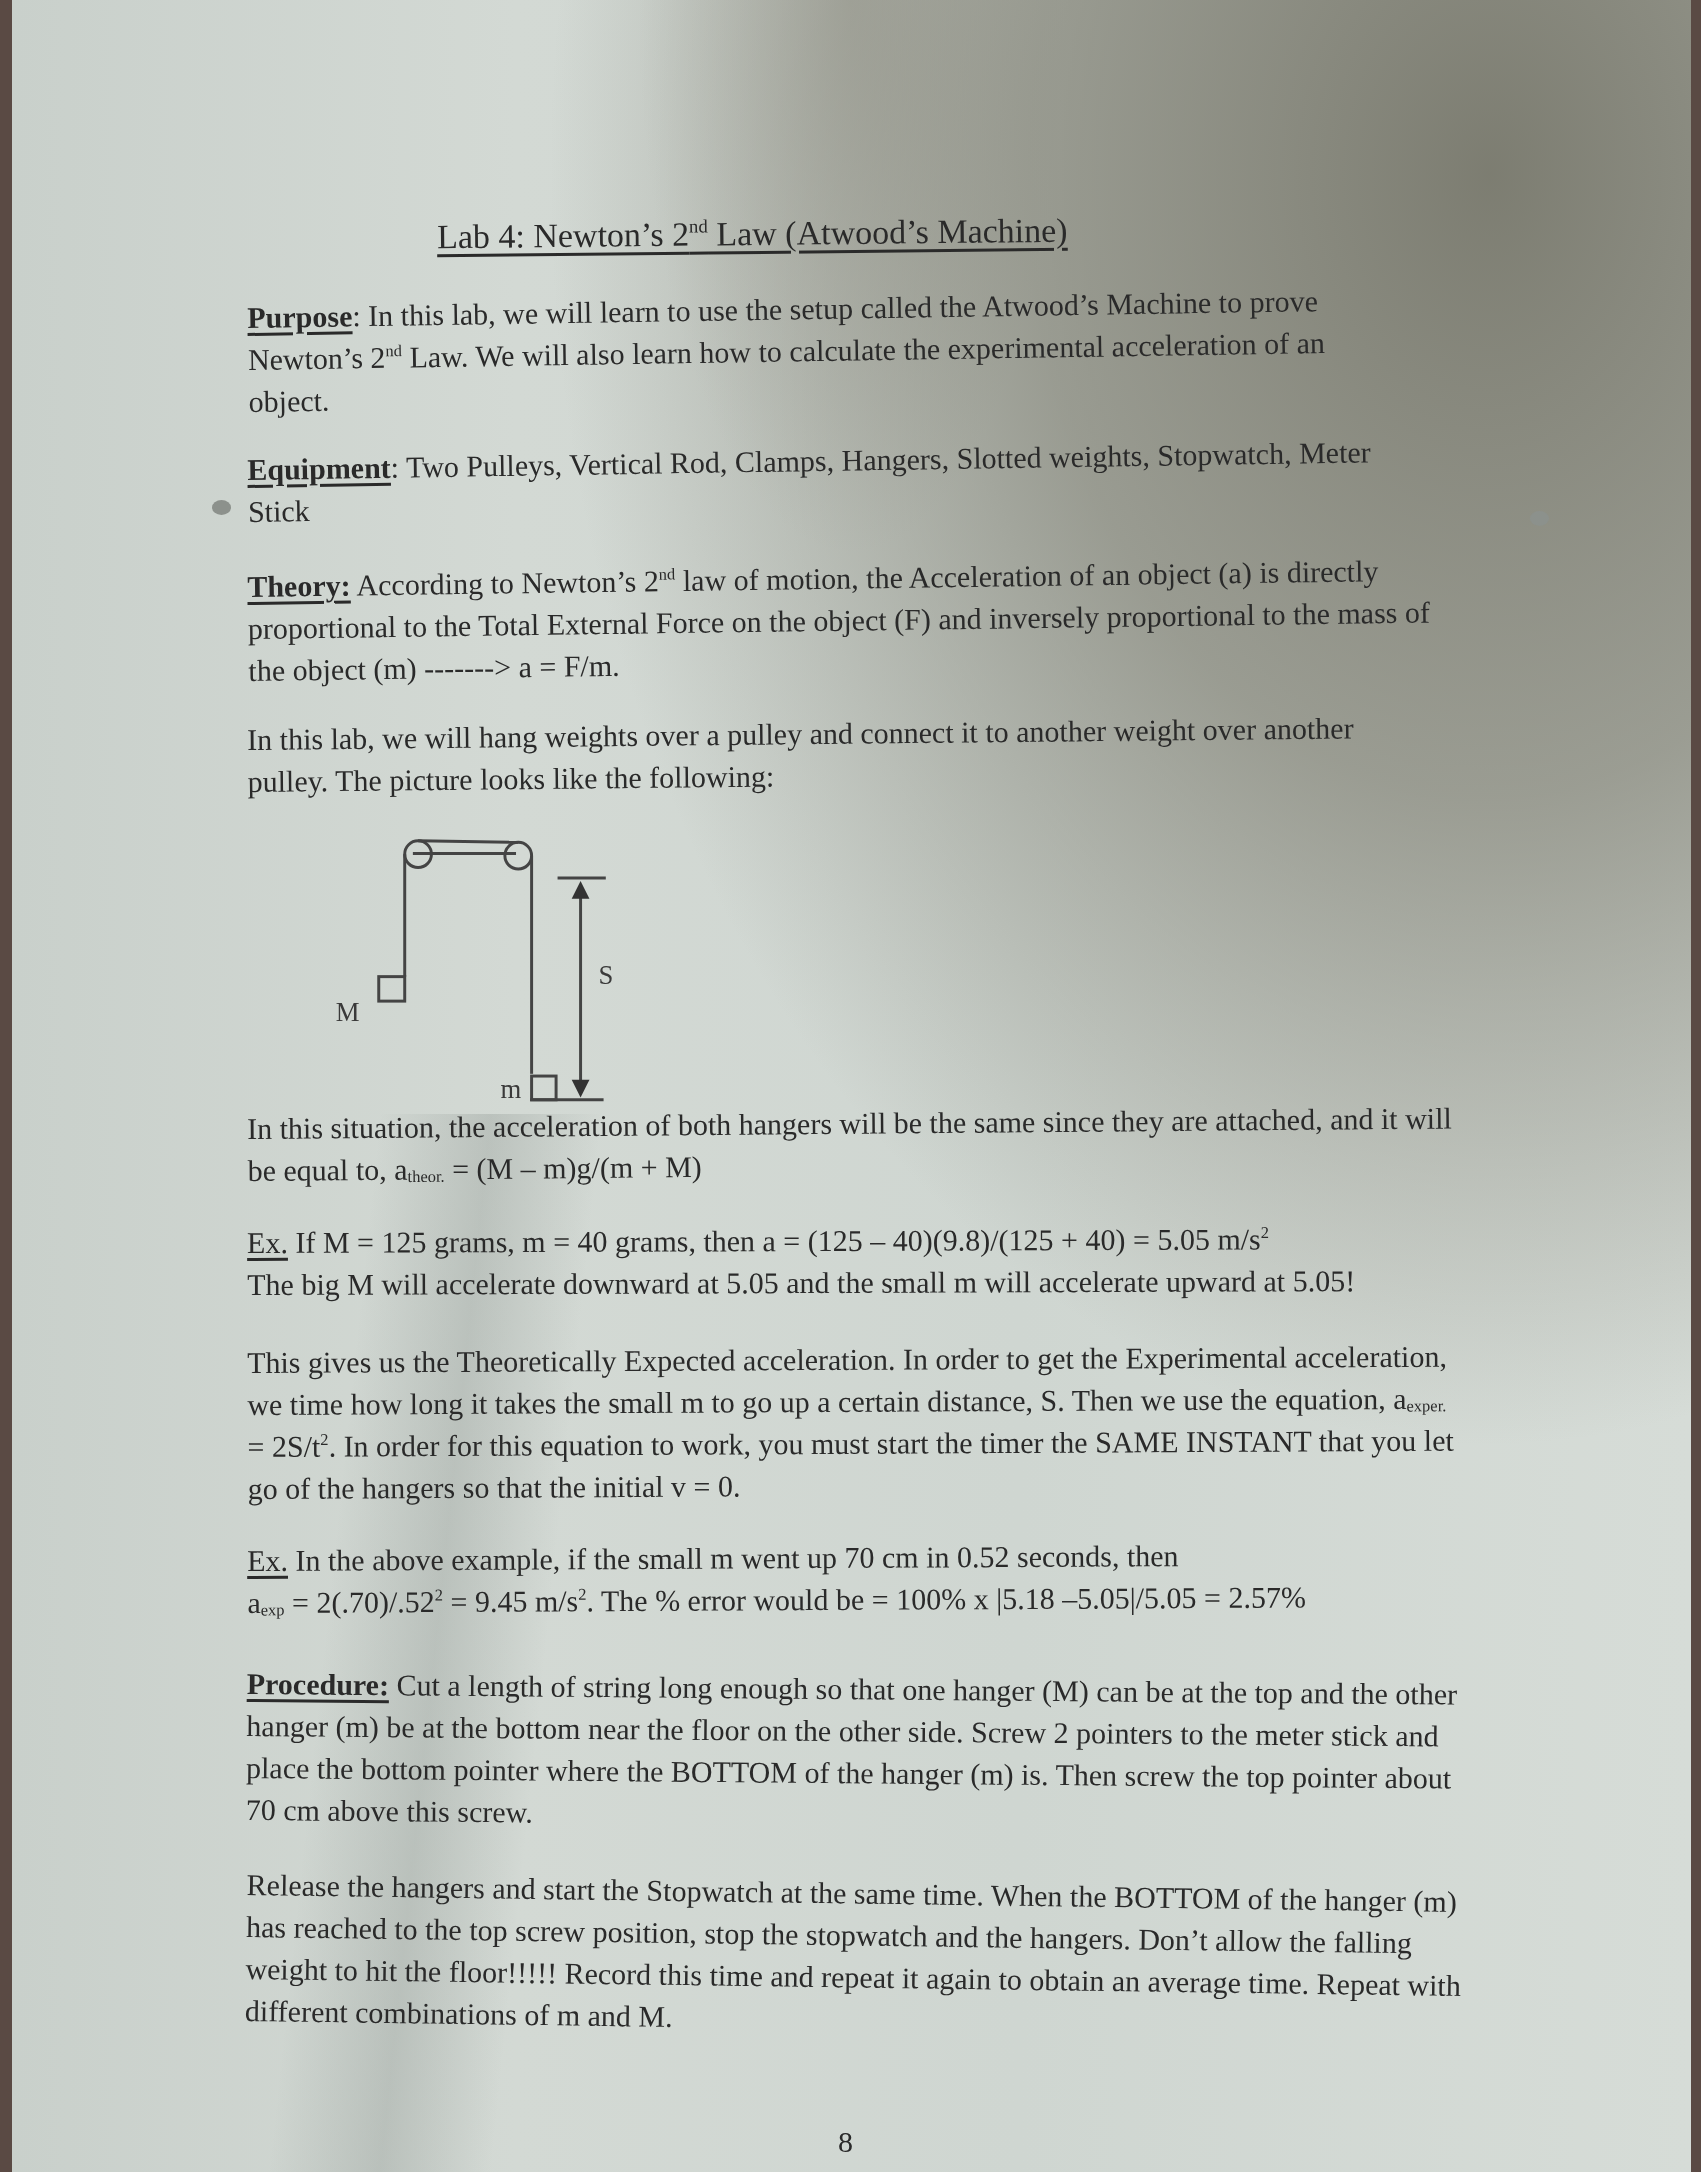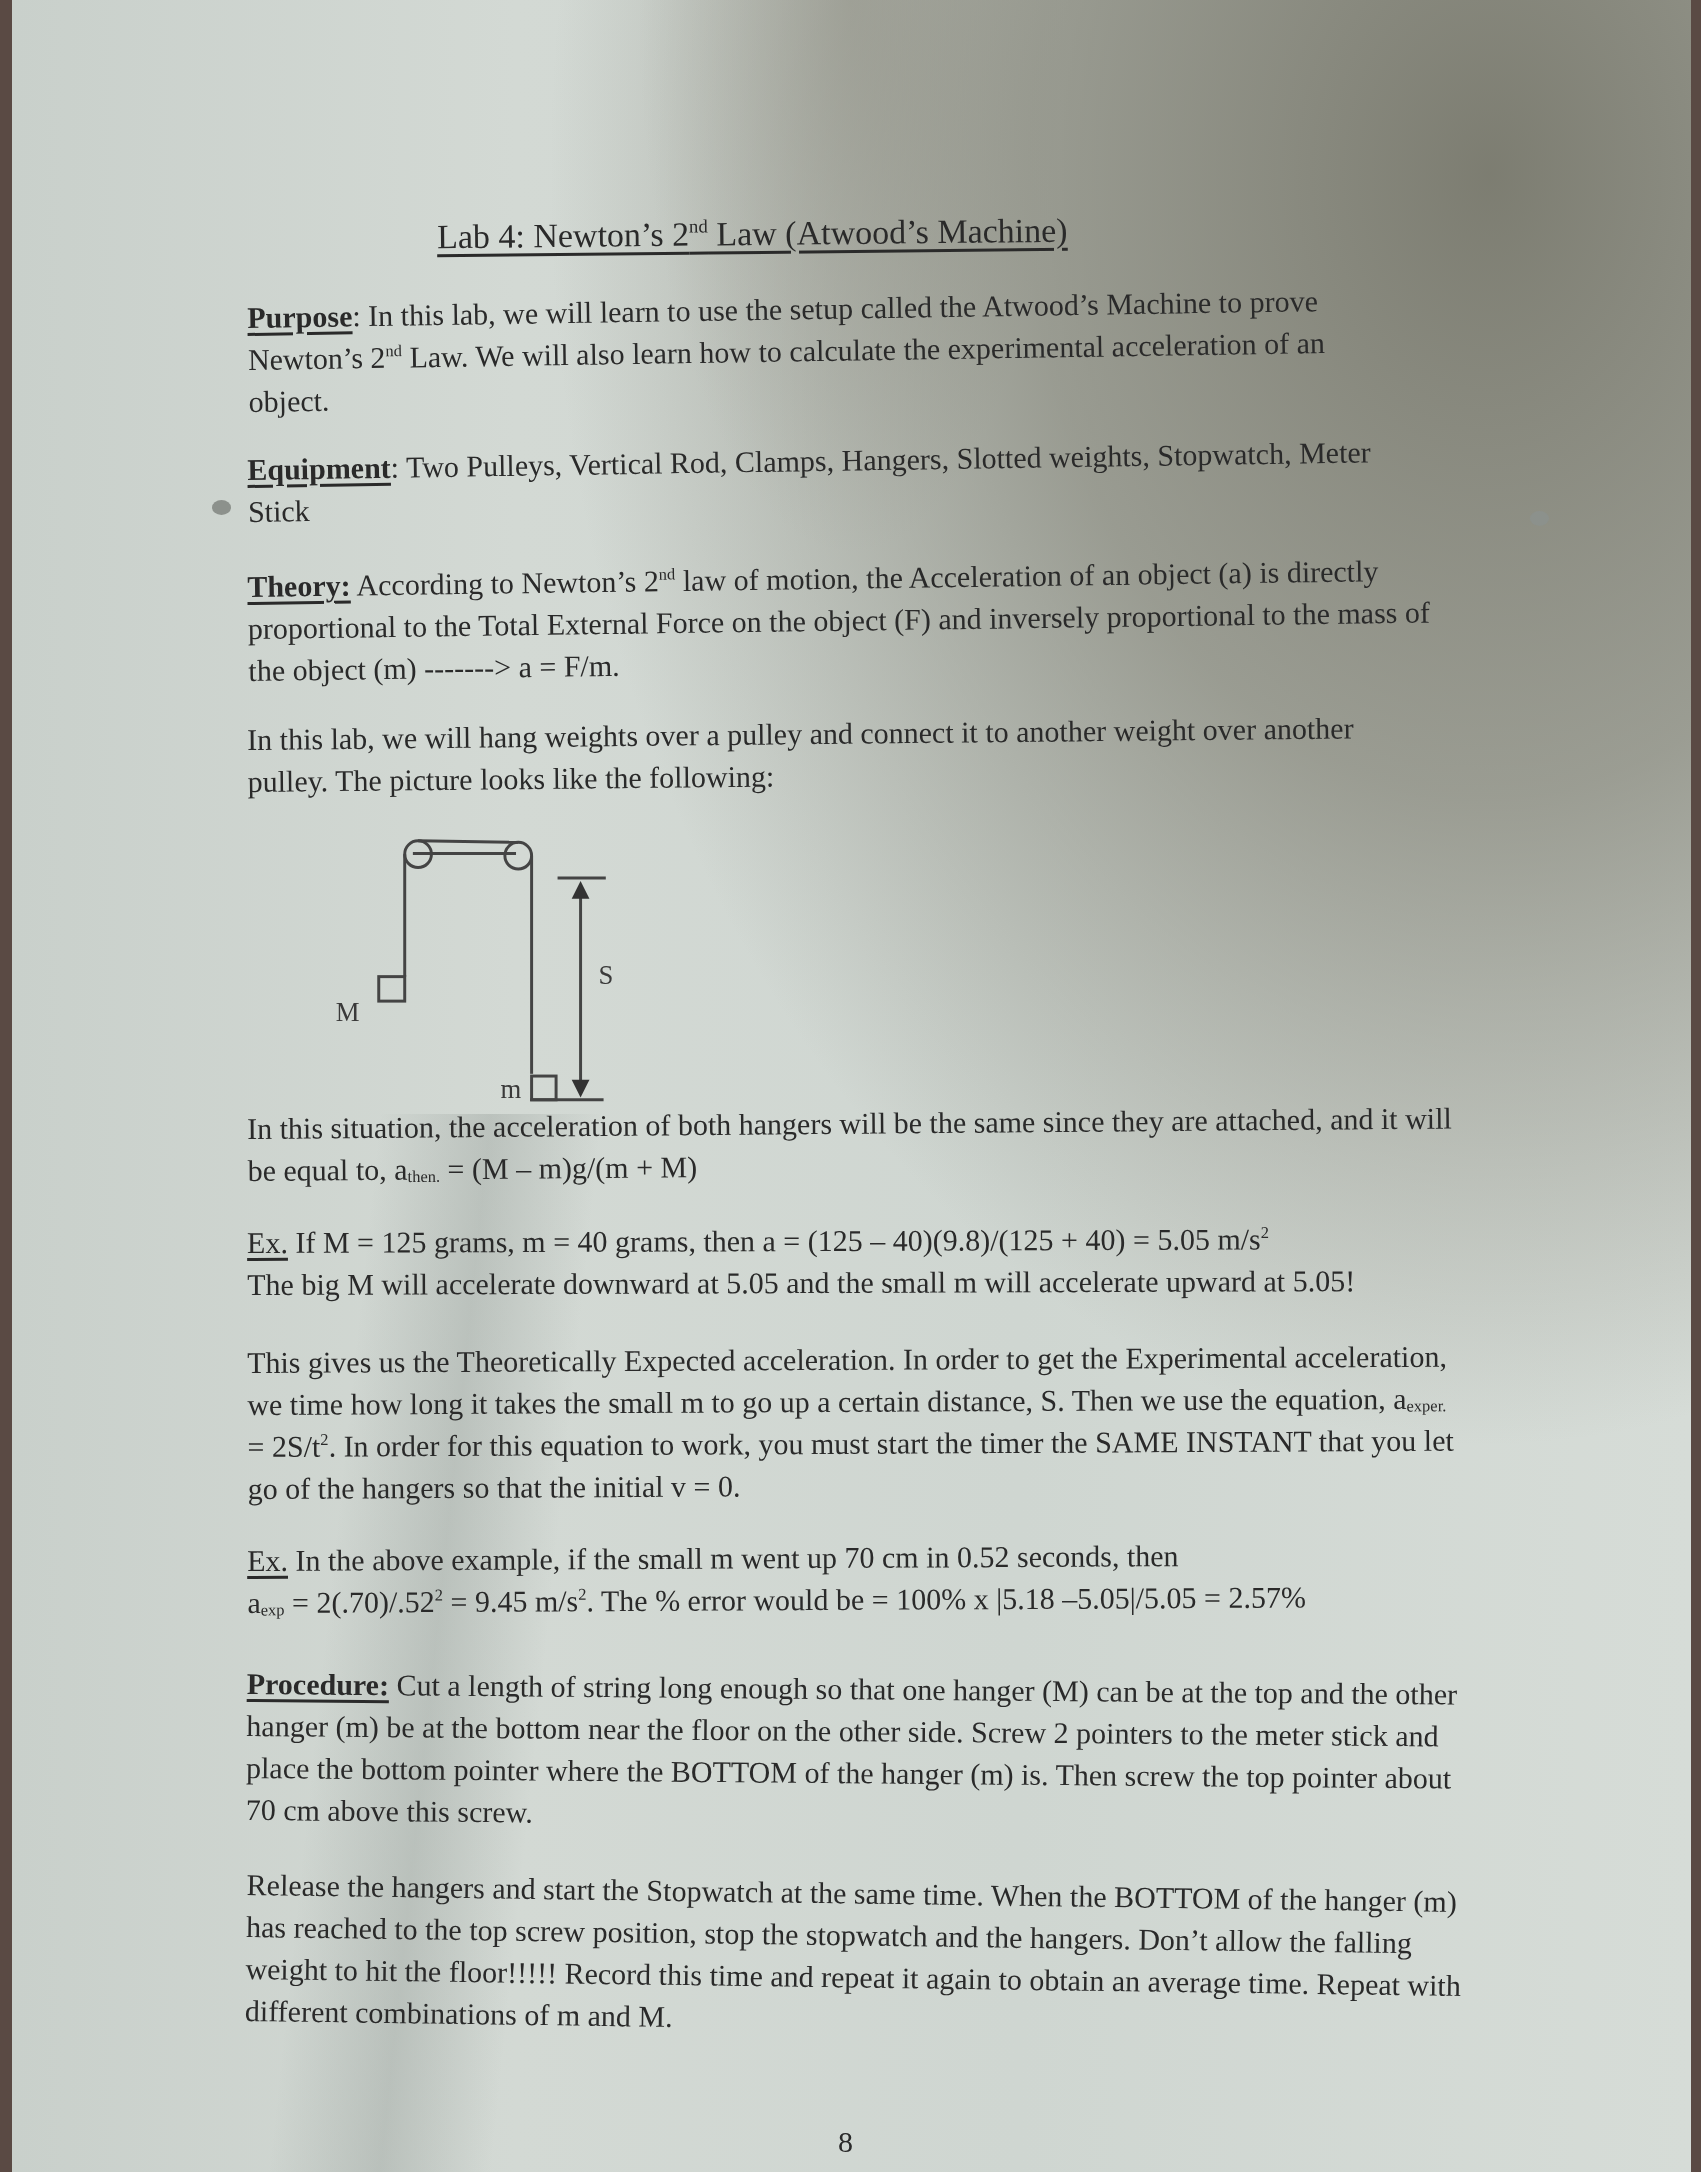--- a/index.html
+++ b/index.html
@@ -89,21 +89,21 @@
       </g>
       <polygon points="366,86 354,110 378,110" fill="#333"></polygon>
       <polygon points="366,378 354,354 378,354" fill="#333"></polygon>
       <text class="diagram-label" x="36" y="275">M</text>
       <text class="diagram-label" x="258" y="378">m</text>
       <text class="diagram-label" x="390" y="225">S</text>
     </svg>
   </div>
 
   <div class="para" style="top:1108px; width:1218px; transform:rotate(-0.5deg);">
-    <span>In this situation, the acceleration of both hangers will be the same since they are attached, and it will be equal to, a</span><sub>then.</sub><span> = (M – m)g/(m + M)</span>
+    <span>In this situation, the acceleration of both hangers will be the same since they are attached, and it will be equal to, a</span><sub>theor.</sub><span> = (M – m)g/(m + M)</span>
   </div>
 
   <div class="para" style="top:1222px; width:1292px; transform:rotate(-0.2deg);">
     <span class="u">Ex.</span><span>  If M = 125 grams, m = 40 grams, then   a = (125 – 40)(9.8)/(125 + 40) = 5.05 m/s</span><sup>2</sup><br>
     <span>The big M will accelerate downward at 5.05 and the small m will accelerate upward at 5.05!</span>
   </div>
 
   <div class="para" style="top:1342px; width:1218px; transform:rotate(-0.3deg);">
     <span>This gives us the Theoretically Expected acceleration.  In order to get the Experimental acceleration, we time how long it takes the small m to go up a certain distance, S.  Then we use the equation, a</span><sub>exper.</sub><span> = 2S/t</span><sup>2</sup><span>.  In order for this equation to work, you must start the timer the SAME INSTANT that you let go of the hangers so that the initial v = 0.</span>
   </div>

